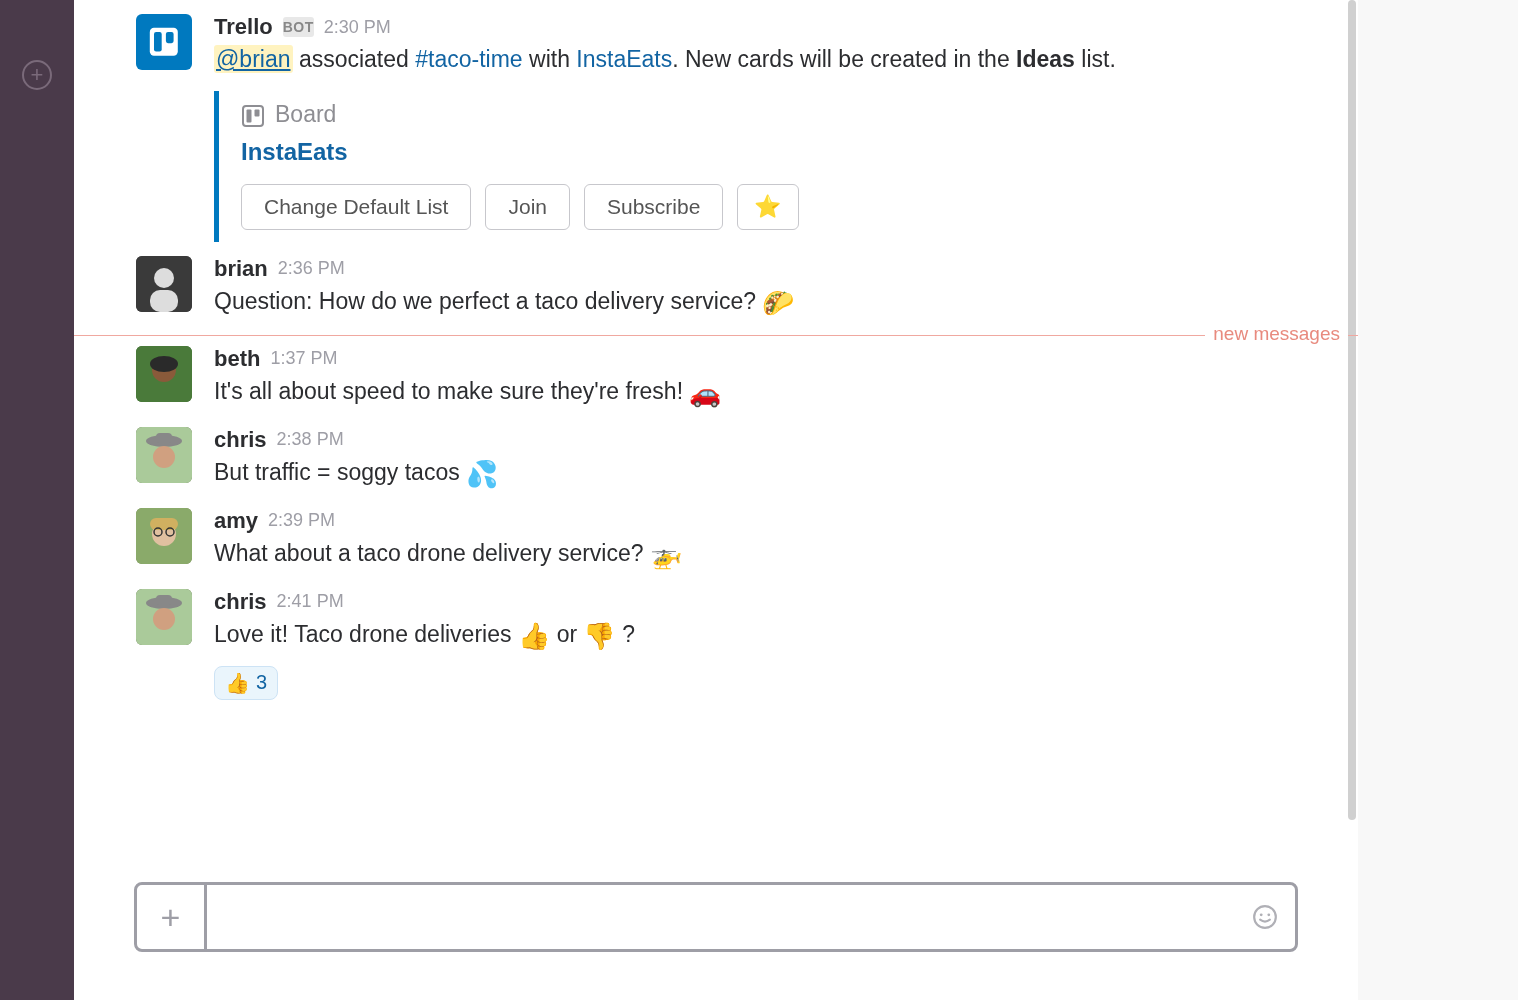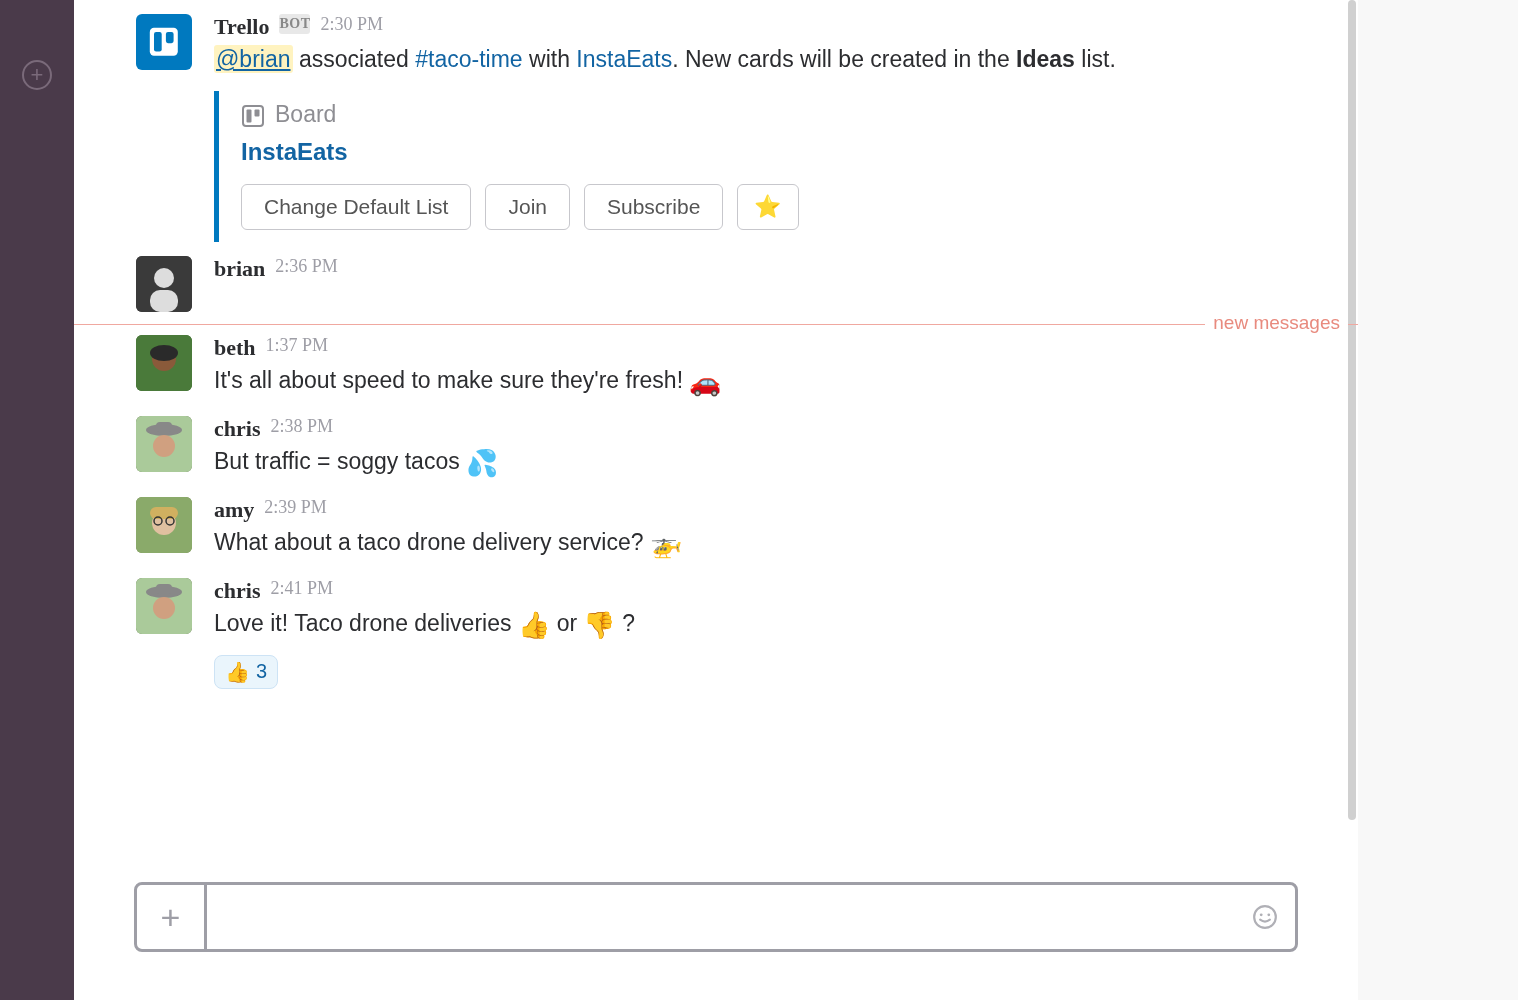--- a/index.html
+++ b/index.html
@@ -59,21 +59,21 @@
     background: #ccc;
     overflow: hidden;
     display: flex;
     align-items: center;
     justify-content: center;
   }
   .avatar svg { width: 100%; height: 100%; }
   .trello-avatar { background: #0079bf; }
   .trello-avatar svg { width: 60%; height: 60%; }
   .body { flex: 1; min-width: 0; }
-  .header { display: flex; align-items: flex-start; gap: 10px; font-family: Liberation Serif, serif; }
+  .header { display: flex; align-items: center; gap: 10px; }
   .author {
     font-weight: 800;
     font-size: 22px;
     color: #2c2d30;
   }
   .bot-tag {
     background: #e8e8e8;
     color: #888;
     font-size: 14px;
     font-weight: 600;
@@ -280,20 +280,21 @@
             <rect width="56" height="56" fill="#3a3a3a"></rect>
             <circle cx="28" cy="22" r="10" fill="#ddd"></circle>
             <rect x="14" y="34" width="28" height="22" rx="10" fill="#ddd"></rect>
           </svg>
       </div>
       <div class="body">
         <div class="header">
           <span class="author">brian</span>
           <span class="timestamp">2:36 PM</span>
         </div>
+        <div class="text"><span>Question: How do we perfect a taco delivery service? </span><span class="emoji">🌮</span></div>
       </div>
     </div>
 
     <div class="divider">
       <span class="divider-label">new messages</span>
     </div>
 
     <div class="msg">
       <div class="avatar av-beth">
         <svg viewBox="0 0 56 56">

